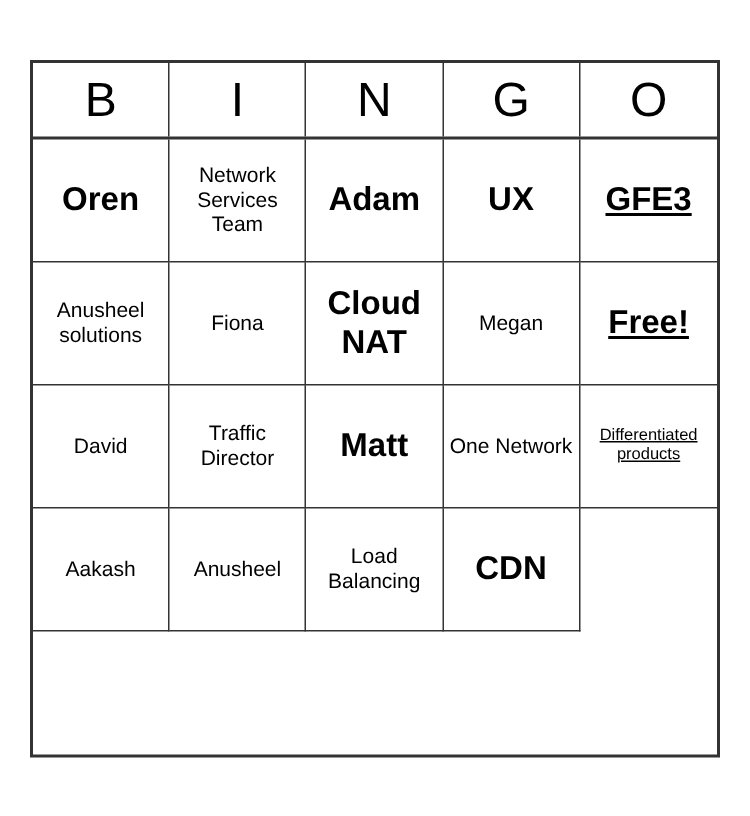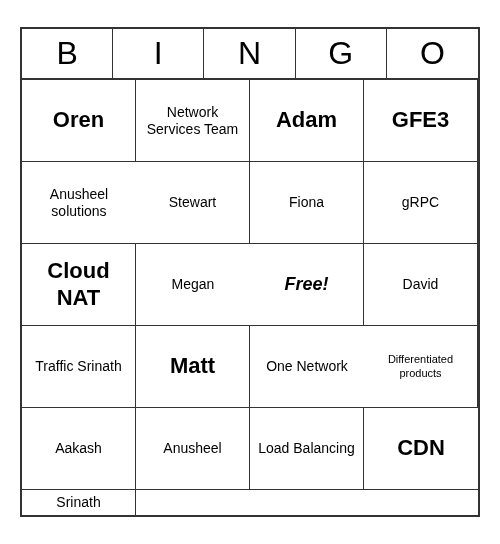--- a/index.html
+++ b/index.html
@@ -26,48 +26,48 @@
       padding: 6px 2px;
       font-size: 32px;
       font-weight: normal;
       border-right: 1px solid #333;
     }
     .bingo-header-cell:last-child {
       border-right: none;
     }
     .bingo-grid {
       display: grid;
-      grid-template-columns: repeat(4, 1fr);
+      grid-template-columns: repeat(5, 1fr);
       grid-template-rows: repeat(5, 82px);
     }
     .bingo-cell {
       border-right: 1px solid #333;
       border-bottom: 1px solid #333;
       display: flex;
       align-items: center;
       justify-content: center;
       text-align: center;
       padding: 4px;
       font-size: 14px;
       line-height: 1.2;
     }
     .bingo-cell:nth-child(5n) {
       border-right: none;
+      text-decoration: underline;
     }
     .bingo-cell:nth-child(n+21) {
       border-bottom: none;
     }
     .bingo-cell.large {
       font-size: 22px;
       font-weight: bold;
     }
     .bingo-cell.free {
-      font-size: 18px;
+      font-size: 22px;
       font-weight: bold;
-      font-style: italic;
     }
     .bingo-cell.small {
       font-size: 11px;
       text-align: center;
     }
   </style>
 </head>
 <body>
 
 <div class="bingo-card">
@@ -75,32 +75,30 @@
   <div class="bingo-header-cell">B</div>
       <div class="bingo-header-cell">I</div>
       <div class="bingo-header-cell">N</div>
       <div class="bingo-header-cell">G</div>
       <div class="bingo-header-cell">O</div>
     </div>
   <div class="bingo-grid">
   <div class="bingo-cell large">Oren</div>
       <div class="bingo-cell">Network Services Team</div>
       <div class="bingo-cell large">Adam</div>
+      <div class="bingo-cell large">UX</div>
       <div class="bingo-cell large">GFE3</div>
       <div class="bingo-cell">Anusheel solutions</div>
-      <div class="bingo-cell">Stewart</div>
       <div class="bingo-cell">Fiona</div>
-      <div class="bingo-cell">gRPC</div>
       <div class="bingo-cell large">Cloud NAT</div>
       <div class="bingo-cell">Megan</div>
       <div class="bingo-cell free">Free!</div>
       <div class="bingo-cell">David</div>
-      <div class="bingo-cell">Traffic Srinath</div>
+      <div class="bingo-cell">Traffic Director</div>
       <div class="bingo-cell large">Matt</div>
       <div class="bingo-cell">One Network</div>
       <div class="bingo-cell small">Differentiated products</div>
       <div class="bingo-cell">Aakash</div>
       <div class="bingo-cell">Anusheel</div>
       <div class="bingo-cell">Load Balancing</div>
       <div class="bingo-cell large">CDN</div>
-      <div class="bingo-cell">Srinath</div>
     </div>
 </div>
 
 </body></html>

